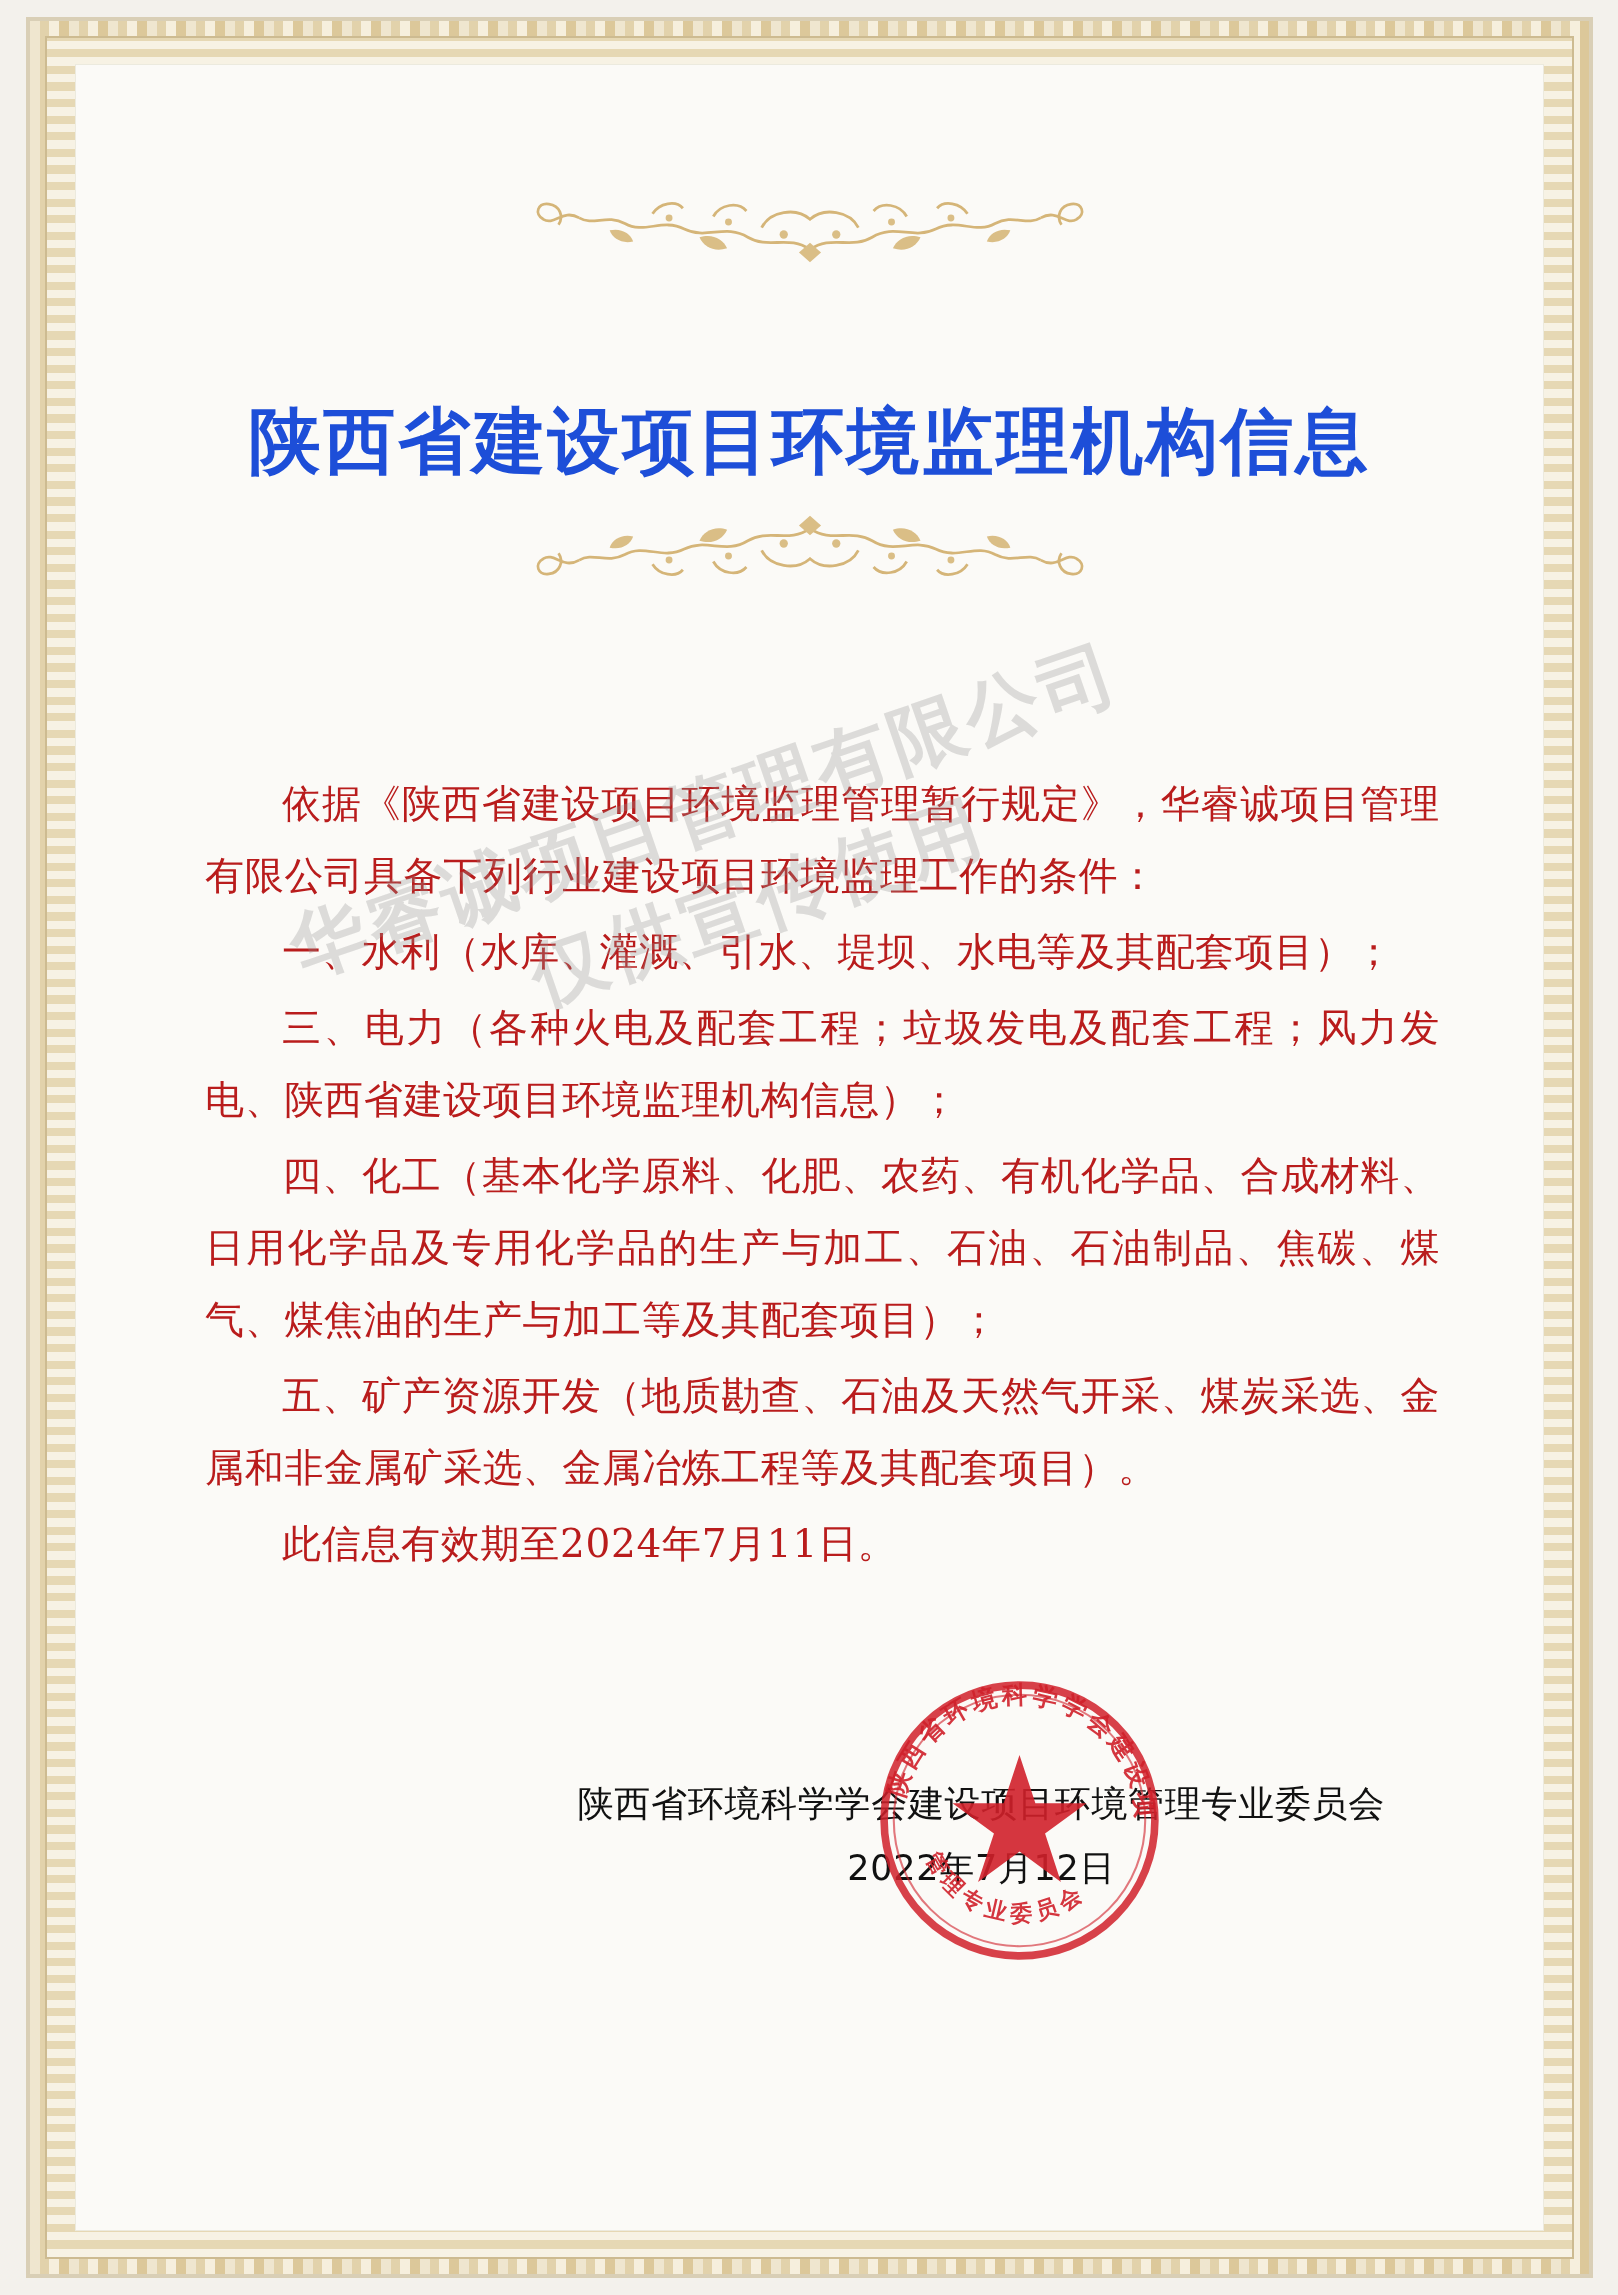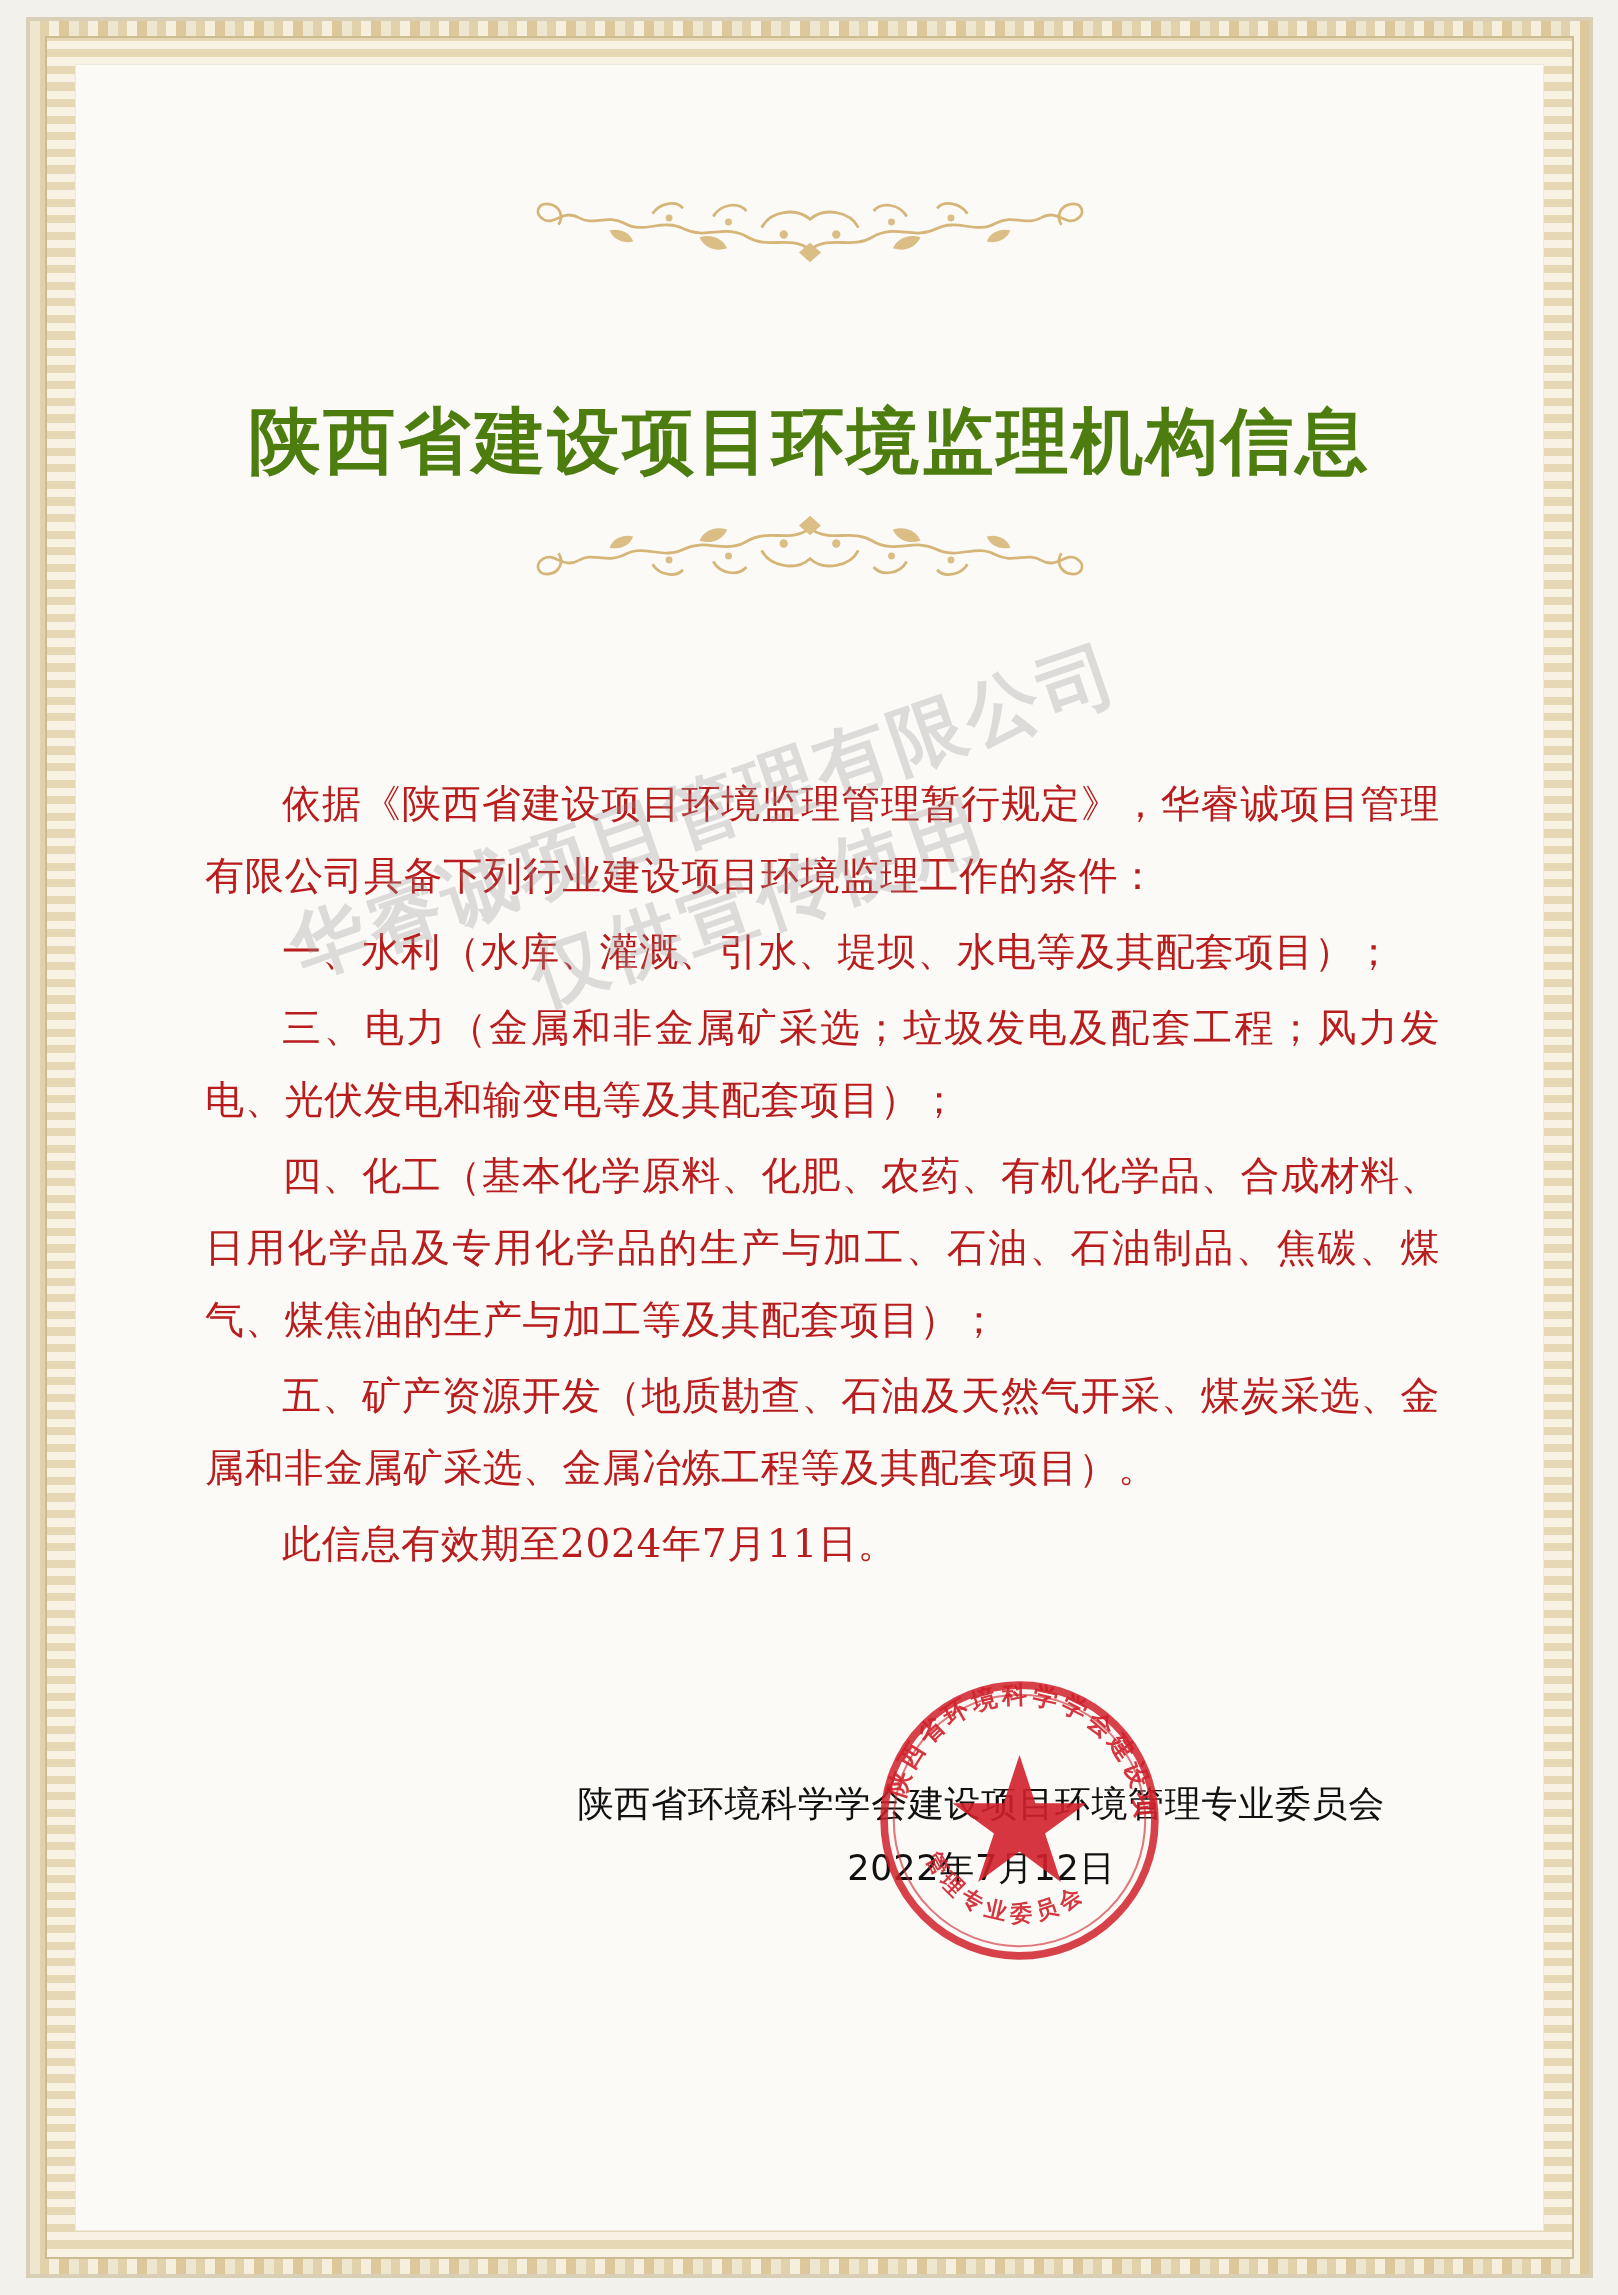--- a/index.html
+++ b/index.html
@@ -78,21 +78,21 @@
   
   .title {
     position: absolute;
     top: 330px;
     left: 0;
     width: 100%;
     text-align: center;
     font-size: 72px;
     font-weight: 700;
     letter-spacing: 2.8px;
-    color: #4d7c0f;
+    color: #1d4ed8;
     font-family: "DejaVu Serif", "Liberation Serif", serif;
   }
 
   
   .body-wrap {
     position: absolute;
     top: 704px;
     left: 130px;
     right: 104px;
   }
@@ -230,21 +230,21 @@
             <path d="M200 90 c16 -4 30 4 34 16 c-16 4 -30 -4 -34 -16 z"></path>
             <path d="M780 90 c-16 -4 -30 4 -34 16 c16 4 30 -4 34 -16 z"></path>
           </g>
         </g>
       </svg>
     </div>
 
     <div class="body-wrap">
       <p class="para">依据《陕西省建设项目环境监理管理暂行规定》，华睿诚项目管理有限公司具备下列行业建设项目环境监理工作的条件：</p>
       <p class="para">一、水利（水库、灌溉、引水、堤坝、水电等及其配套项目）；</p>
-      <p class="para">三、电力（金属和非金属矿采选；垃圾发电及配套工程；风力发电、光伏发电和输变电等及其配套项目）；</p>
+      <p class="para">三、电力（各种火电及配套工程；垃圾发电及配套工程；风力发电、陕西省建设项目环境监理机构信息）；</p>
       <p class="para">四、化工（基本化学原料、化肥、农药、有机化学品、合成材料、日用化学品及专用化学品的生产与加工、石油、石油制品、焦碳、煤气、煤焦油的生产与加工等及其配套项目）；</p>
       <p class="para">五、矿产资源开发（地质勘查、石油及天然气开采、煤炭采选、金属和非金属矿采选、金属冶炼工程等及其配套项目）。</p>
       <p class="para">此信息有效期至2024年7月11日。</p>
     </div>
 
     <div class="watermark">
       <div>华睿诚项目管理有限公司</div>
       <div>仅供宣传使用</div>
     </div>
 

